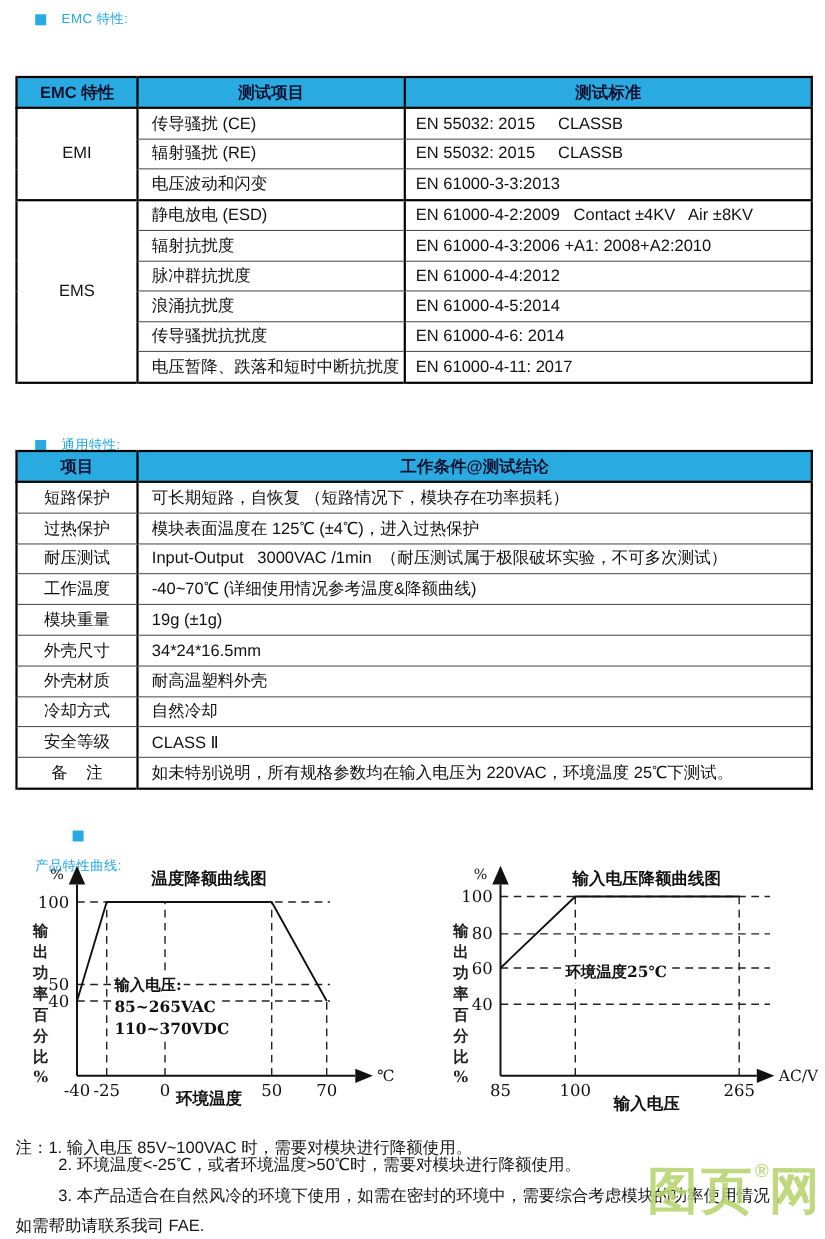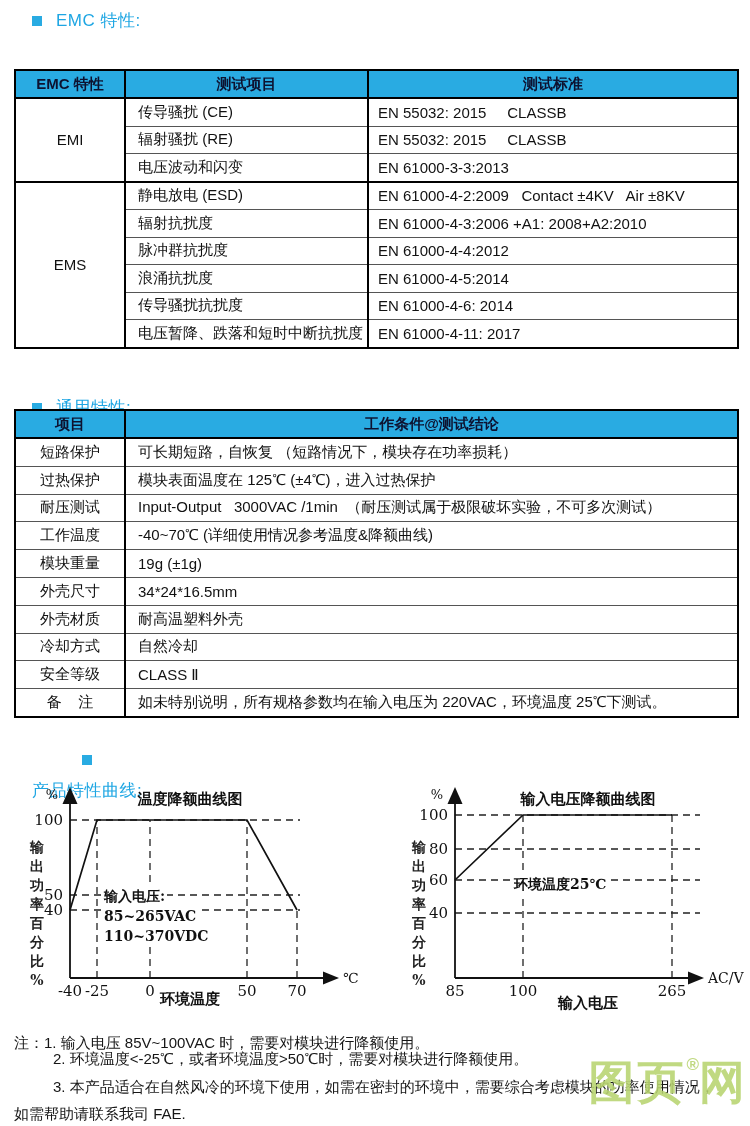--- a/index.html
+++ b/index.html
@@ -8,21 +8,21 @@
   }
   html,body{margin:0;padding:0;}
   body{
     width:750px;height:1126px;position:relative;background:#ffffff;
     font-family:"Liberation Sans",sans-serif;color:var(--ink);
     overflow:hidden;
   }
   
   .section-heading{position:absolute;left:32px;display:flex;align-items:center;gap:14px;}
   .section-heading .bullet{width:10px;height:10px;background:var(--accent);flex:0 0 auto;}
-  .section-heading .title{color:#1ea6e3;font-size:17px;font-weight:500;letter-spacing:0.5px;}
+  .section-heading .title{color:#1ea6e3;font-size:12px;font-weight:500;letter-spacing:0.5px;}
   
   table{position:absolute;left:14px;width:723px;border-collapse:collapse;table-layout:fixed;
         border:2px solid #000;margin-top:24px;}
   th{background:var(--accent);color:#0d1230;font-weight:700;font-size:15px;height:26px;
      border-left:2px solid #000;border-bottom:2px solid #000;text-align:center;padding:0;}
   td{font-size:15px;border-left:2px solid #000;border-top:1px solid #555;
      white-space:pre;overflow:hidden;padding:0;}
   .t1{top:45px;}
   .t1 td{height:26.5px;}
   .t2{top:385px;}

